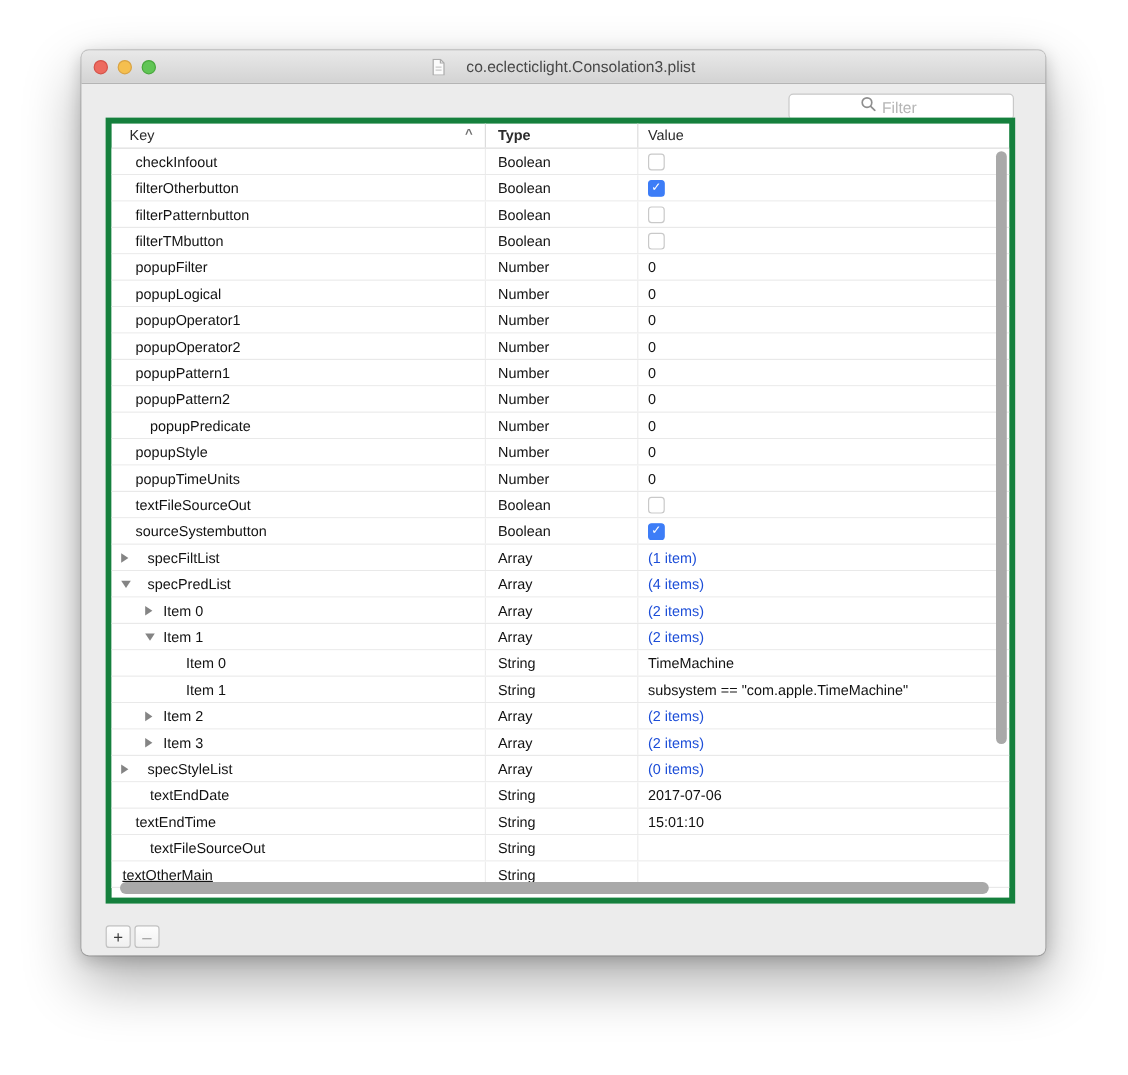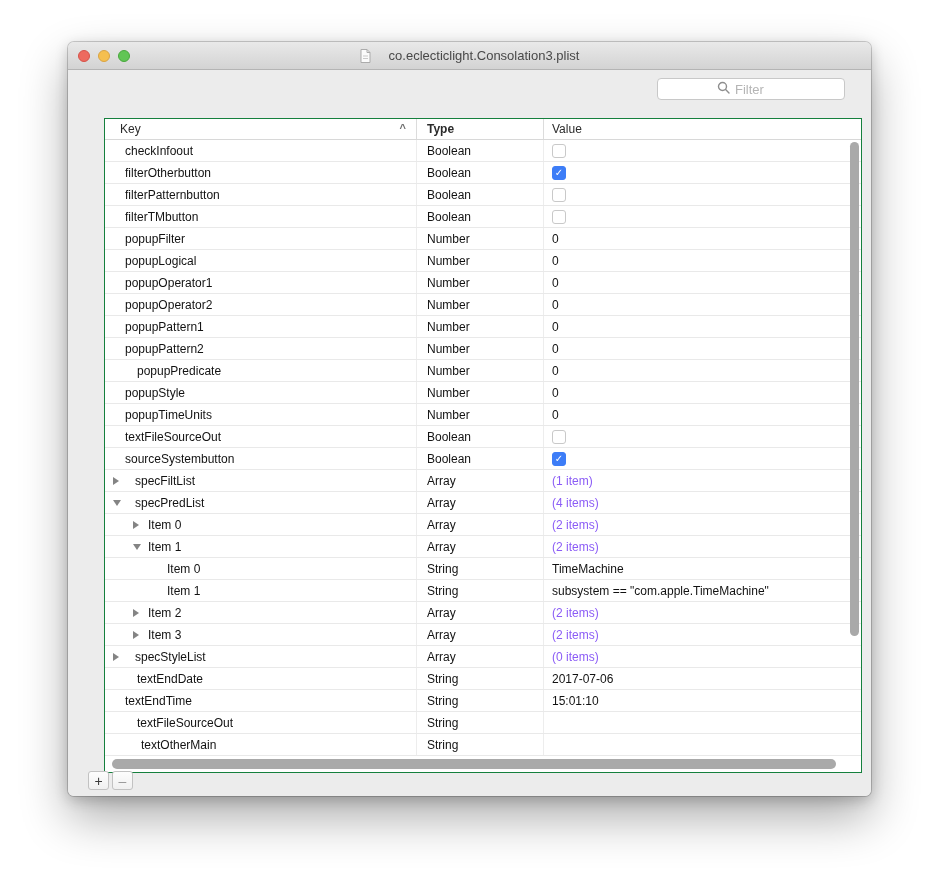--- a/index.html
+++ b/index.html
@@ -37,37 +37,37 @@
   }
   .filter-inner { display:flex; align-items:center; gap:5px; }
   .filter-inner input {
     border:none; outline:none; background:transparent; width:50px;
     font-family:"Liberation Sans", sans-serif; font-size:13px; color:#333;
   }
   .filter-inner input::placeholder { color:#B5B5B5; }
 
   
   .table {
-    position:absolute; left:20px; top:48px; width:758px; height:655px;
-    background:#ffffff; border:1px solid #15803d;margin-left:16px;
+    position:absolute; left:20px; top:28px; width:758px; height:655px;
+    background:#ffffff; border:5px solid #15803d;
   }
   .thead { display:flex; height:21px; border-bottom:1px solid #D8D8D8; font-size:12px; color:#2B2B2B; }
   .th { display:flex; align-items:center; }
   .th-key { width:312px; padding-left:15px; border-right:1px solid #DCDCDC; position:relative; }
   .sort { position:absolute; right:10px; top:3px; color:#6F6F6F; font-size:11px; font-weight:bold; }
   .th-type { width:127px; padding-left:10px; border-right:1px solid #DCDCDC;font-weight:bold; }
   .th-value { flex:1; padding-left:8px; }
 
   .tbody { position:relative; }
   .row { display:flex; height:22px; border-bottom:1px solid #E9E9E9; font-size:12px; color:#121212; background:#fff; }
   .cell { display:flex; align-items:center; overflow:hidden; white-space:nowrap; }
   .c-key { width:312px; border-right:1px solid #EDEDED; position:relative; }
   .c-type { width:127px; padding-left:10px; border-right:1px solid #EDEDED; }
   .c-value { flex:1; padding-left:8px; }
-  .muted { color:#8b5cf6; }
+  .muted { color:#1d4ed8; }
 
   .tri { position:absolute; top:50%; transform:translateY(-50%); width:0; height:0; }
   .tri.collapsed { border-top:4px solid transparent; border-bottom:4px solid transparent; border-left:6px solid #848484; }
   .tri.expanded  { border-left:4px solid transparent; border-right:4px solid transparent; border-top:6px solid #848484; }
 
   .checkbox {
     width:14px; height:14px; border-radius:3px; background:#fff; border:1px solid #C9C9C9;
     display:flex; align-items:center; justify-content:center;
   }
   .checkbox.checked { background:#3D7DF7; border-color:#3D7DF7; color:#fff; font-size:10px; line-height:1; }
@@ -438,21 +438,21 @@
               </div>
               <div class="cell c-type">
                 <span>String</span>
               </div>
               <div class="cell c-value">
                 <span></span>
               </div>
             </div>
             <div class="row">
               <div class="cell c-key">
-                <span style="padding-left: 36px;">textOtherMain</span>
+                <span style="padding-left: 9px; text-decoration: underline;">textOtherMain</span>
               </div>
               <div class="cell c-type">
                 <span>String</span>
               </div>
               <div class="cell c-value">
                 <span></span>
               </div>
             </div>
           </div>
         <div class="vthumb"></div>

